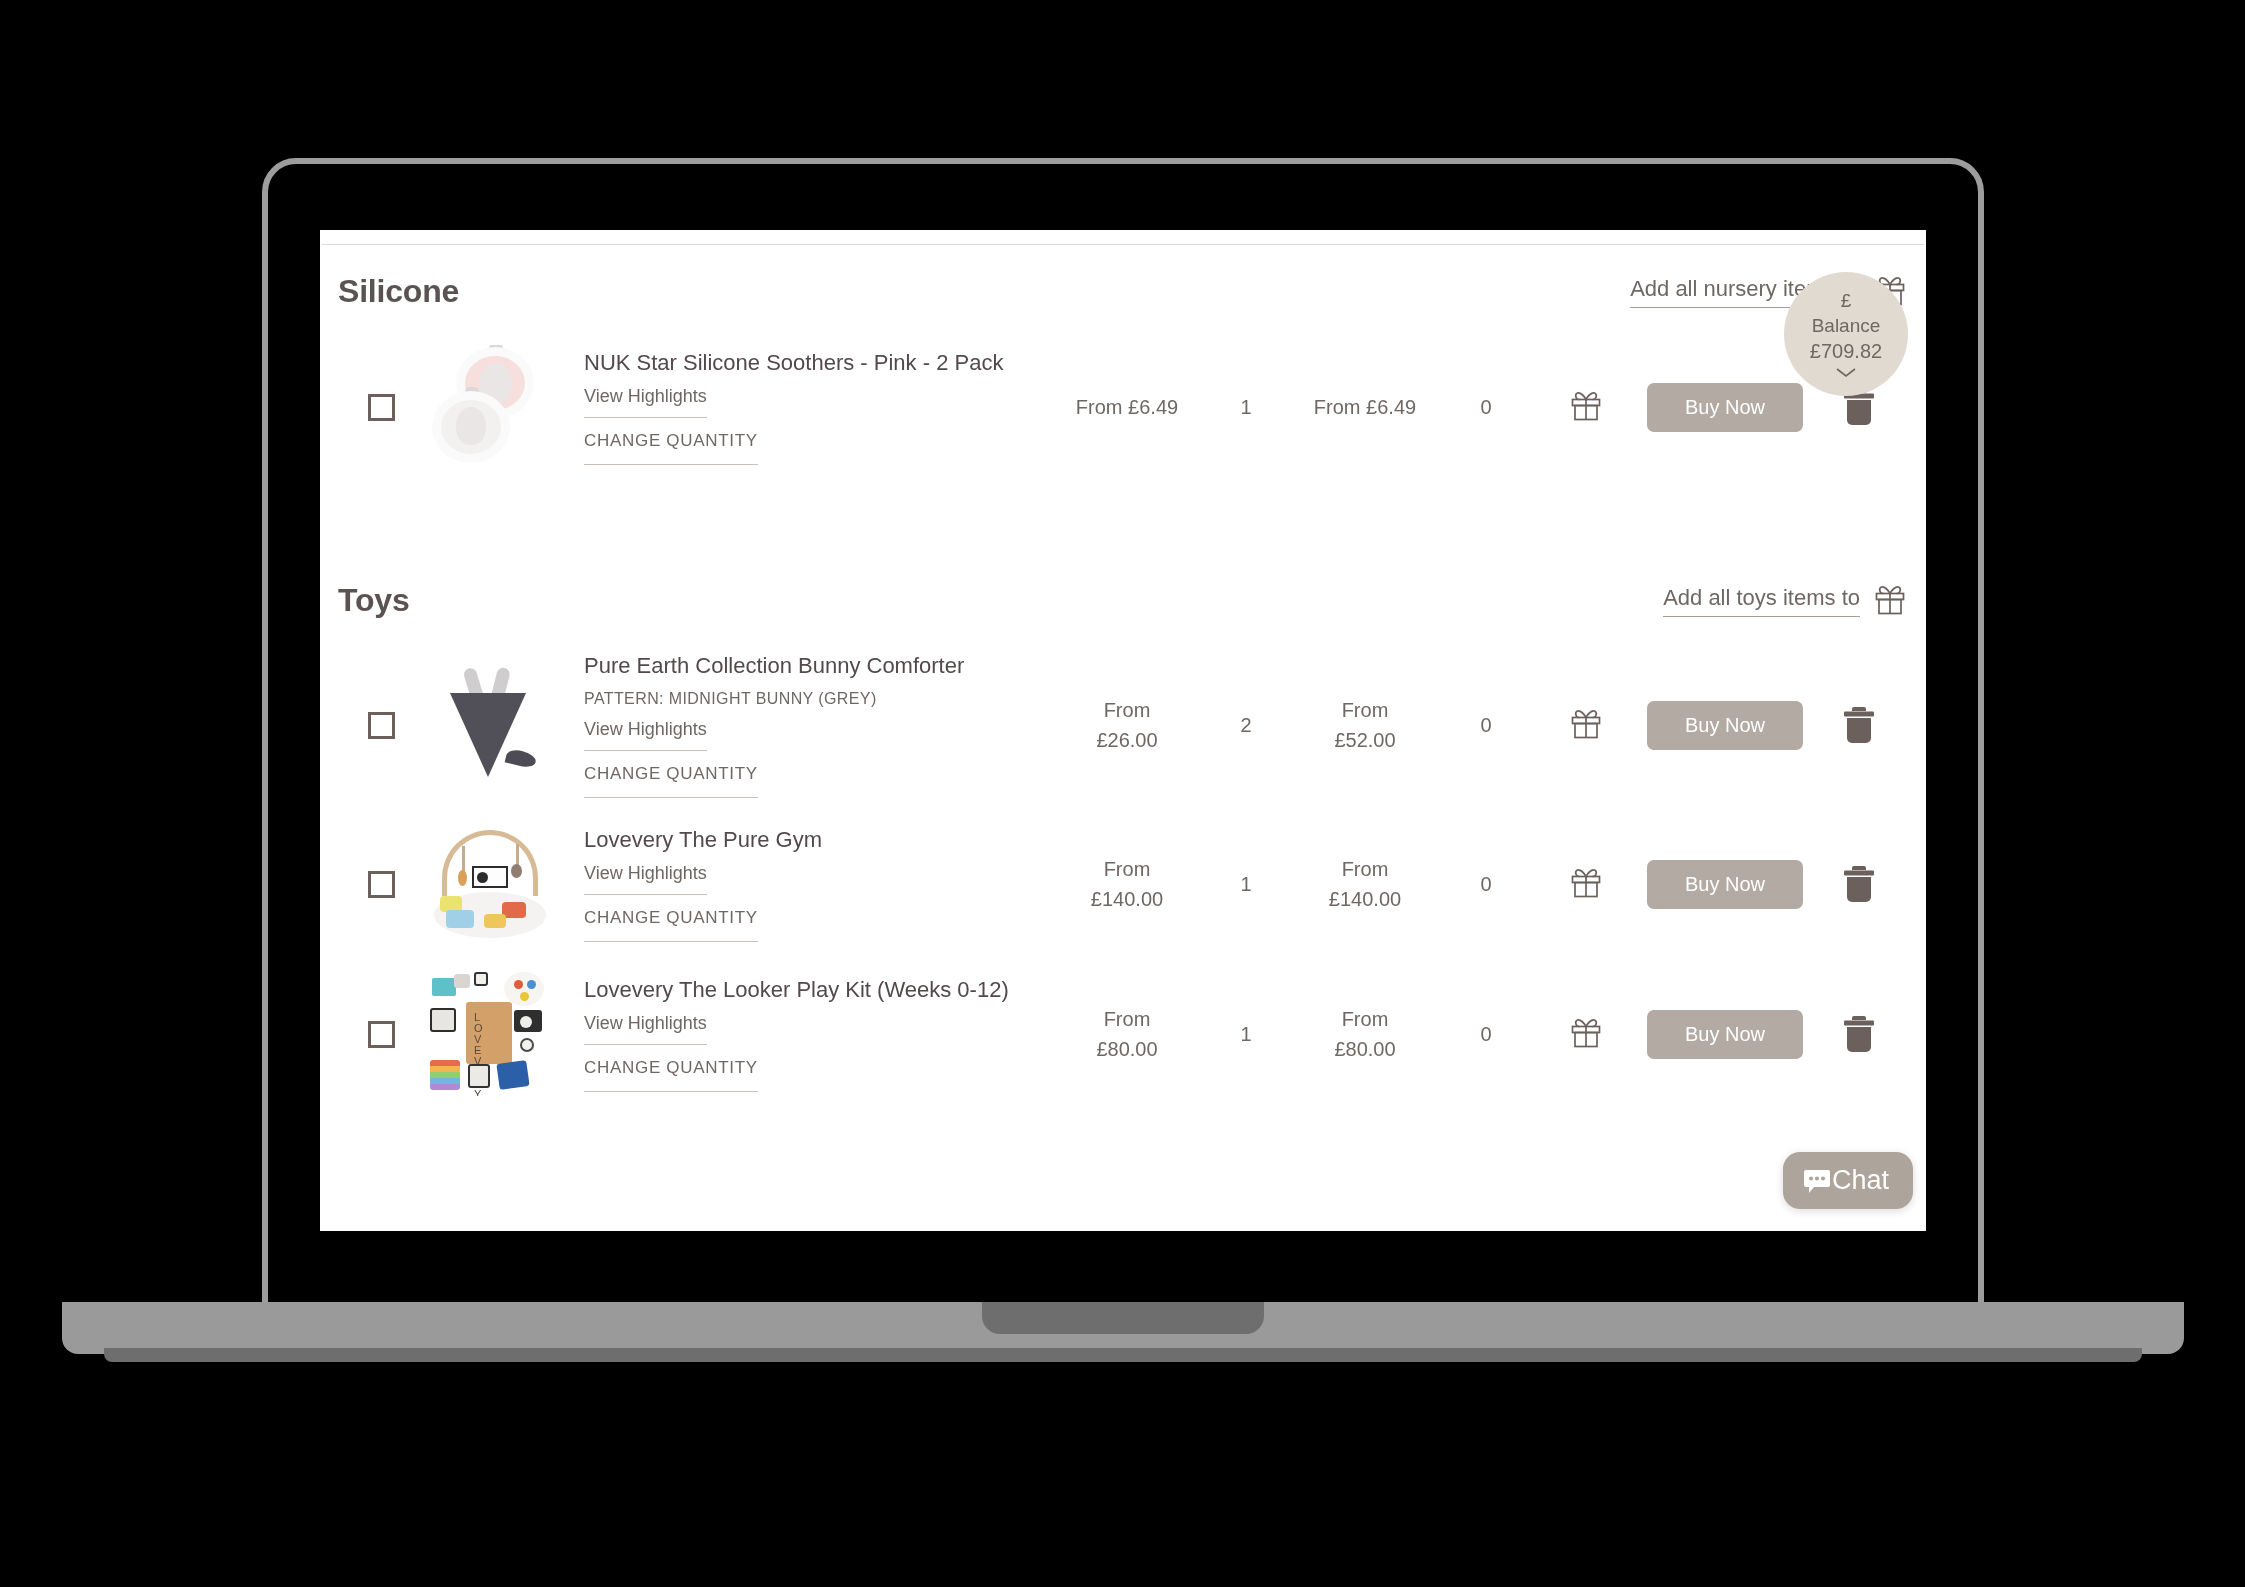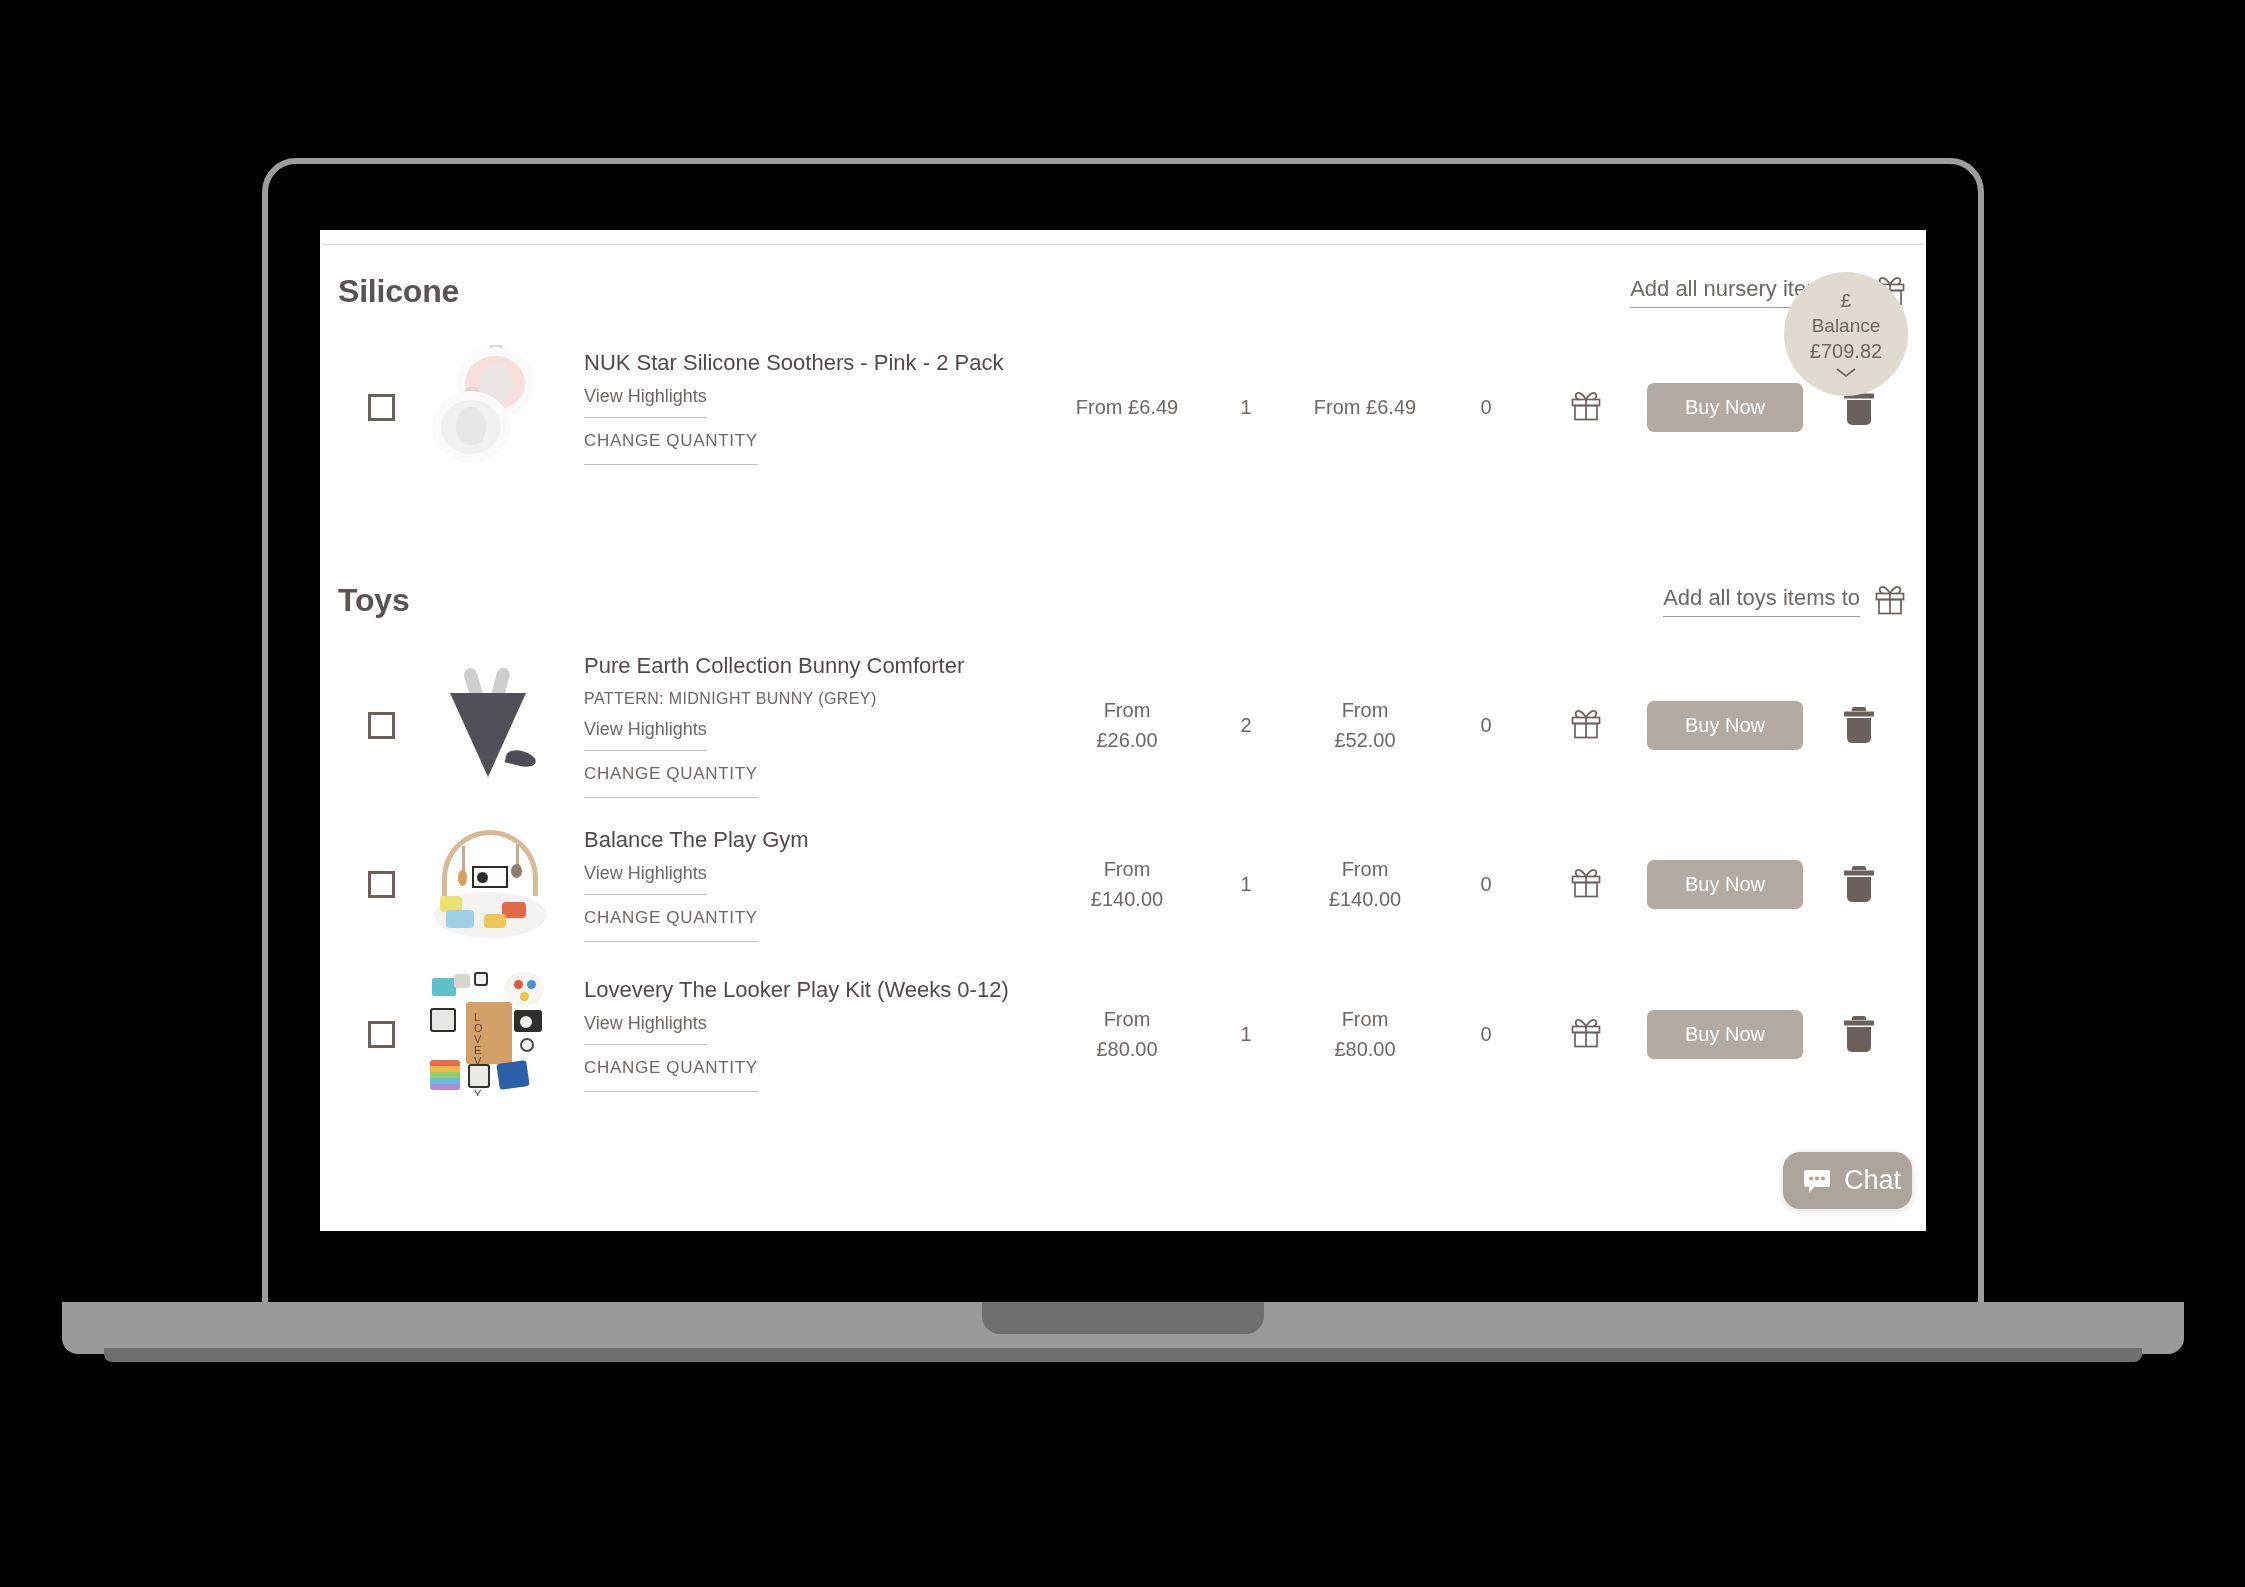--- a/index.html
+++ b/index.html
@@ -283,24 +283,23 @@
   .balance-chev { margin-top: 1px; }
   .balance-chev svg { display: block; }
 
   
   .chat-widget {
     position: absolute;
     left: 1783px;
     top: 1152px;
     background: #ada49c;
     border-radius: 17px;
-    padding: 13px 11px 13px 19px;
+    padding: 13px 24px 13px 19px;
     display: flex;
     align-items: center;
-    gap: 12px;
     color: #ffffff;
     font-size: 27px;
     cursor: pointer;
     box-shadow: 0 2px 9px rgba(0,0,0,0.14);
     z-index: 20;
   }
   .chat-bubble-icon { width: 30px; height: 30px; }
   .chat-bubble-icon svg { display: block; }
 
   
@@ -543,21 +542,21 @@
                 <div class="gym-patch" style="left:83px;top:42px;width:11px;height:14px;background:#8e7f72;border-radius:50%"></div>
                 <div class="gym-mat"></div>
                 <div class="gym-card"></div>
                 <div class="gym-patch" style="left:12px;top:74px;width:22px;height:16px;background:#eae36f"></div>
                 <div class="gym-patch" style="left:18px;top:88px;width:28px;height:18px;background:#9fd0e8"></div>
                 <div class="gym-patch" style="left:74px;top:80px;width:24px;height:16px;background:#e06a4a"></div>
                 <div class="gym-patch" style="left:56px;top:92px;width:22px;height:14px;background:#efc65c"></div>
               </div>
             </div>
             <div class="cell-info">
-              <div class="prod-title">Balance The Play Gym</div>
+              <div class="prod-title">Lovevery The Pure Gym</div>
               <div><span class="link-sm">View Highlights</span></div>
               <span class="link-caps">CHANGE QUANTITY</span>
             </div>
             <div class="cell-price"><span>From</span><br><span>£140.00</span></div>
             <div class="cell-qty">1</div>
             <div class="cell-total"><span>From</span><br><span>£140.00</span></div>
             <div class="cell-count">0</div>
             <div class="cell-gift">
               <svg width="36" height="36" viewBox="0 0 36 36">
                 <path d="M11 10.5 C7.5 10.5 6.5 5 9.5 4 C12.5 3 16.5 7.5 18 10.5 C19.5 7.5 23.5 3 26.5 4 C29.5 5 28.5 10.5 25 10.5" fill="none" stroke="#6b605c" stroke-width="1.7" stroke-linecap="round"></path>

